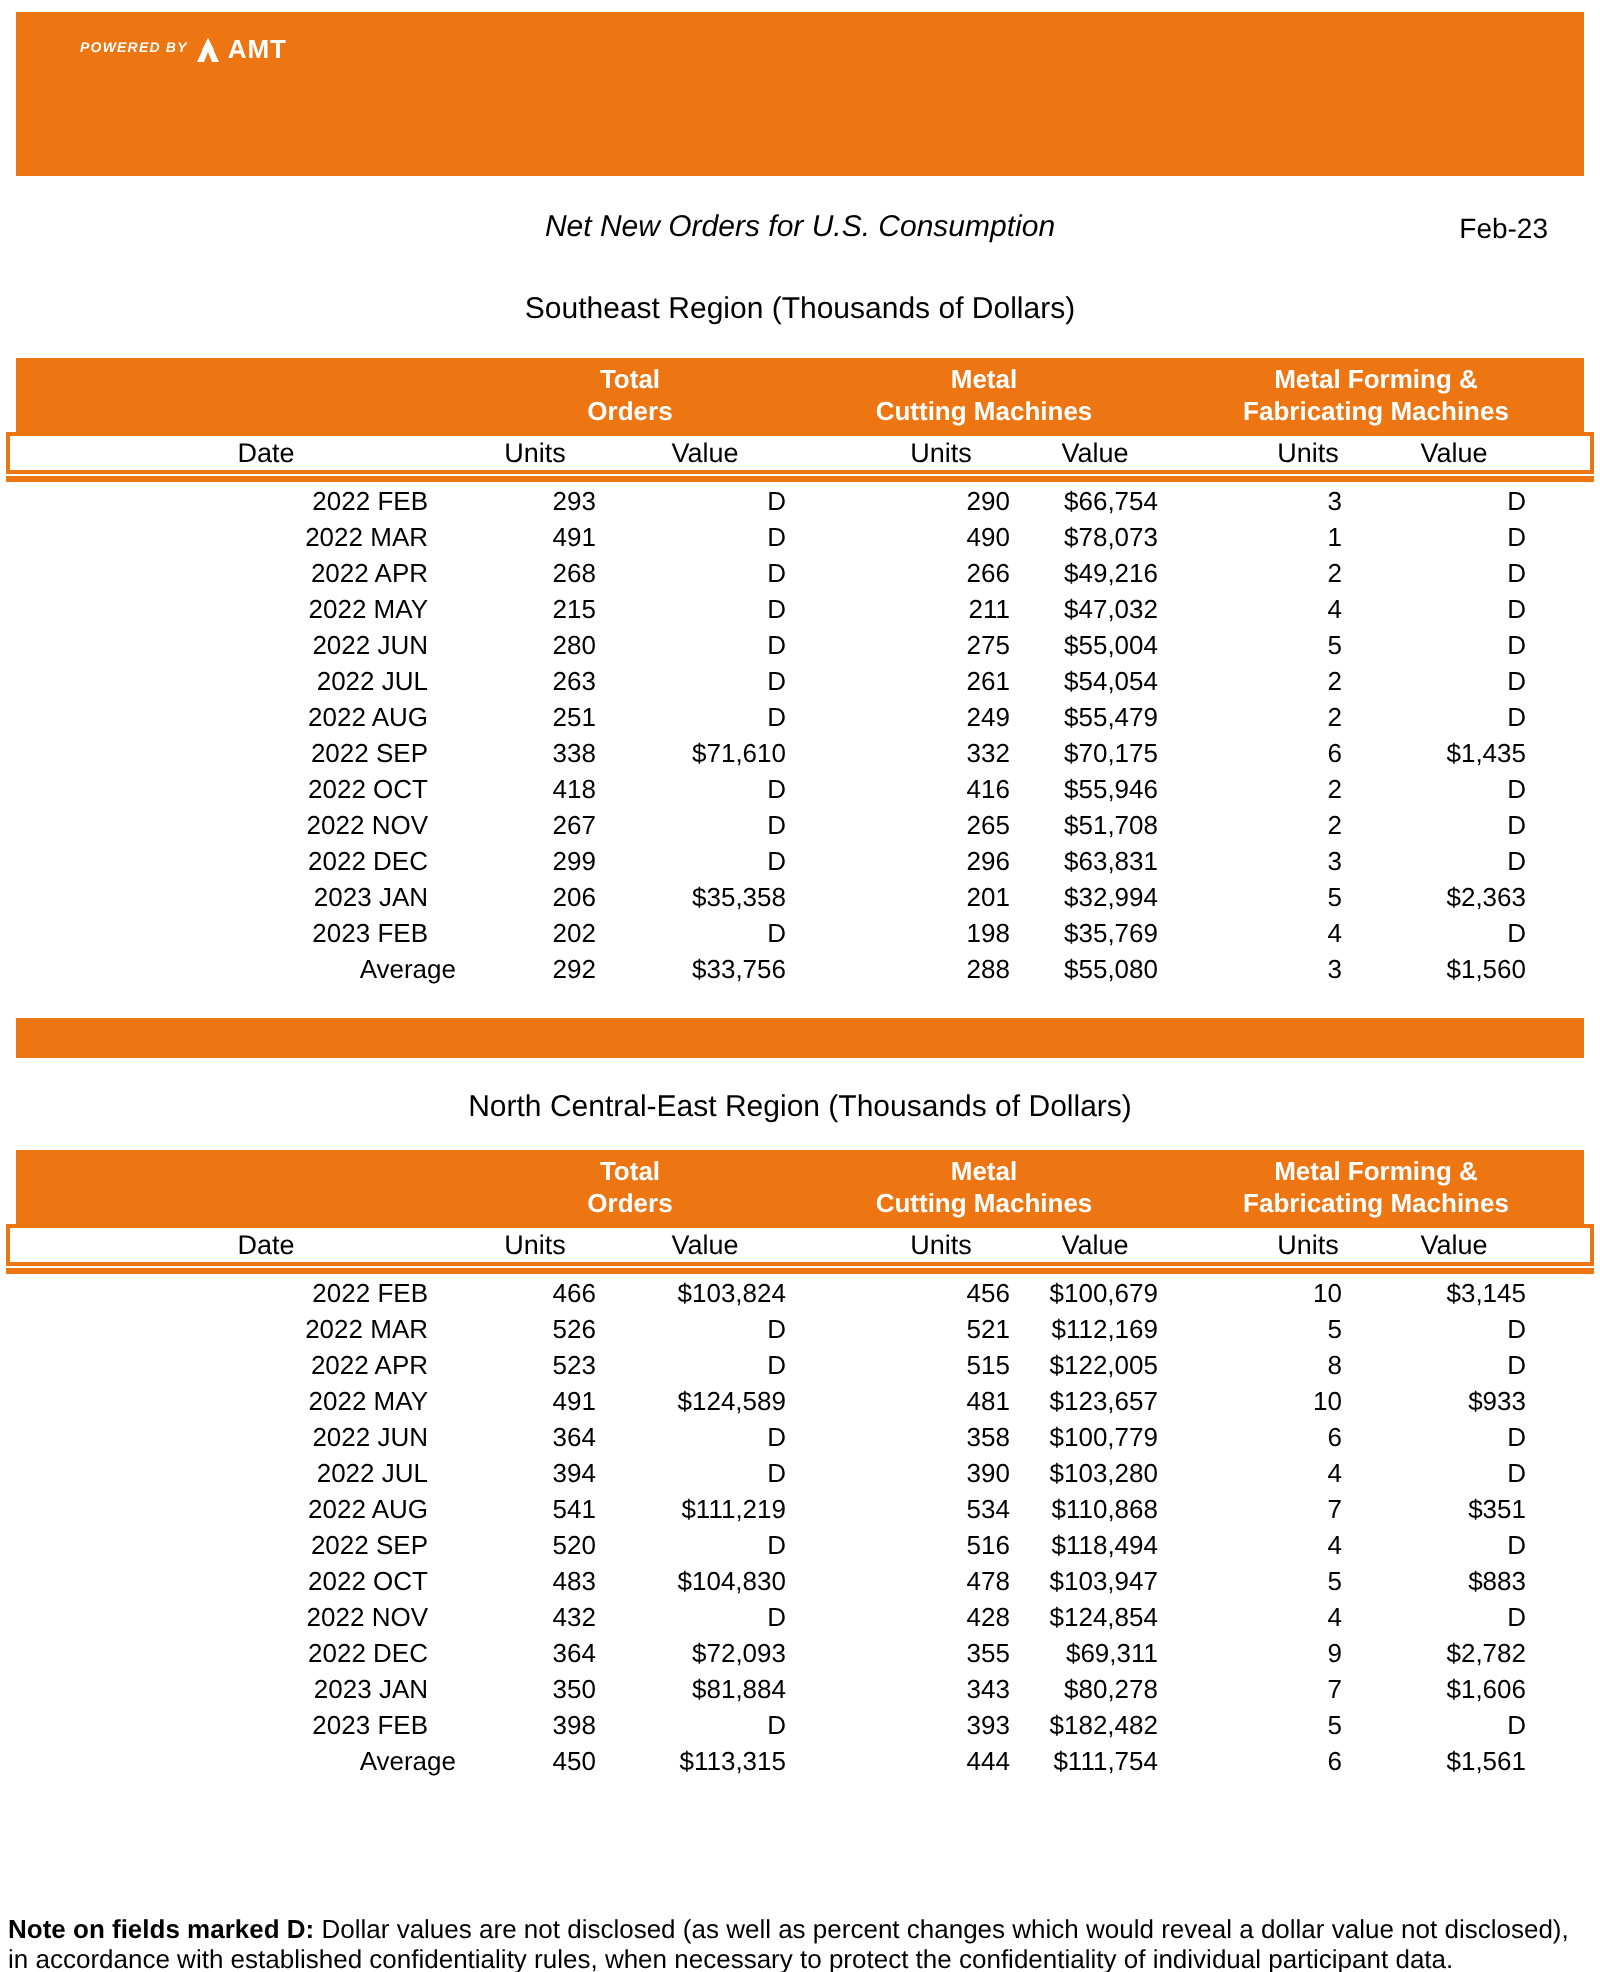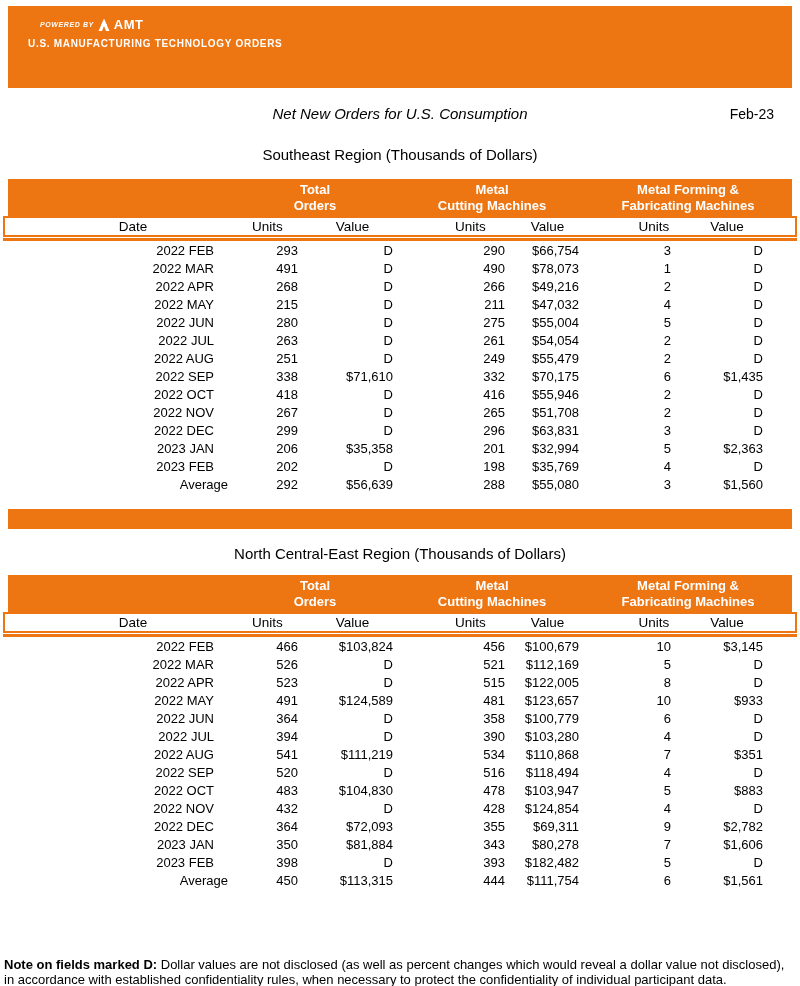--- a/index.html
+++ b/index.html
@@ -81,21 +81,20 @@
 
   <header class="banner">
     <div class="powered">
       <span class="powered-by">POWERED BY</span>
       <svg width="12" height="12" viewBox="0 0 12 12">
         <polygon points="6,0 11.5,12 8,12 6,7 4,12 0.5,12" fill="#fff"></polygon>
         <polygon points="6,0 9,6 3,6" fill="#fff"></polygon>
       </svg>
       <span class="amt-label">AMT</span>
     </div>
-    <div class="banner-subtitle">U.S. MANUFACTURING TECHNOLOGY ORDERS</div>
   </header>
 
   <div class="title-row">
     <div class="doc-title">Net New Orders for U.S. Consumption</div>
     <div class="doc-date">Feb-23</div>
   </div>
 
   <div class="region-title first">Southeast Region (Thousands of Dollars)</div>
 
   <div class="band t1">
@@ -246,21 +245,21 @@
         <div class="cell c4">$35,769</div>
         <div class="cell c5">4</div>
         <div class="cell c6">D</div>
       </div>
     </div>
 
   <div class="rows">
     <div class="grid data-row avg-row">
       <div class="cell c0">Average</div>
       <div class="cell c1">292</div>
-      <div class="cell c2">$56,639</div>
+      <div class="cell c2">$33,756</div>
       <div class="cell c3">288</div>
       <div class="cell c4">$55,080</div>
       <div class="cell c5">3</div>
       <div class="cell c6">$1,560</div>
     </div>
   </div>
 
   <div class="divider"></div>
 
   <div class="region-title second">North Central-East Region (Thousands of Dollars)</div>

